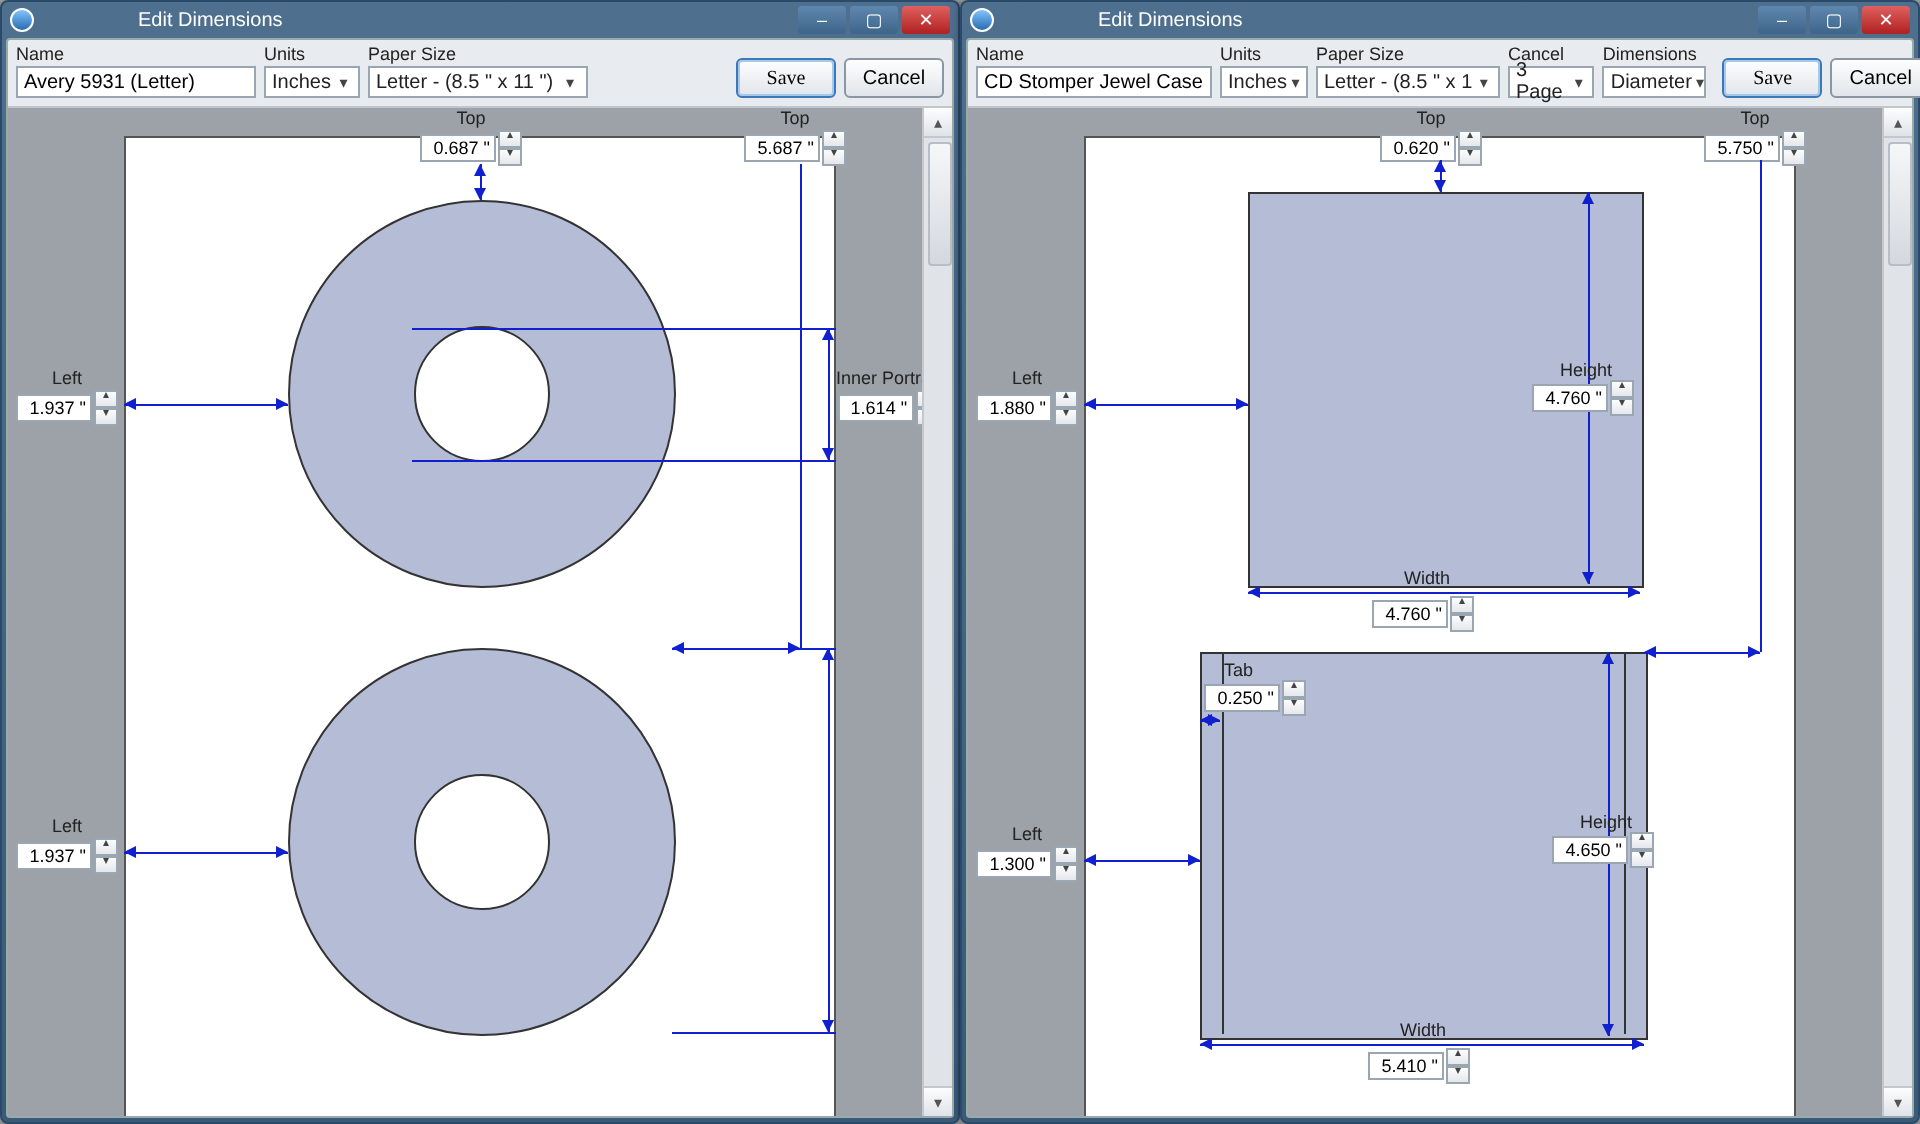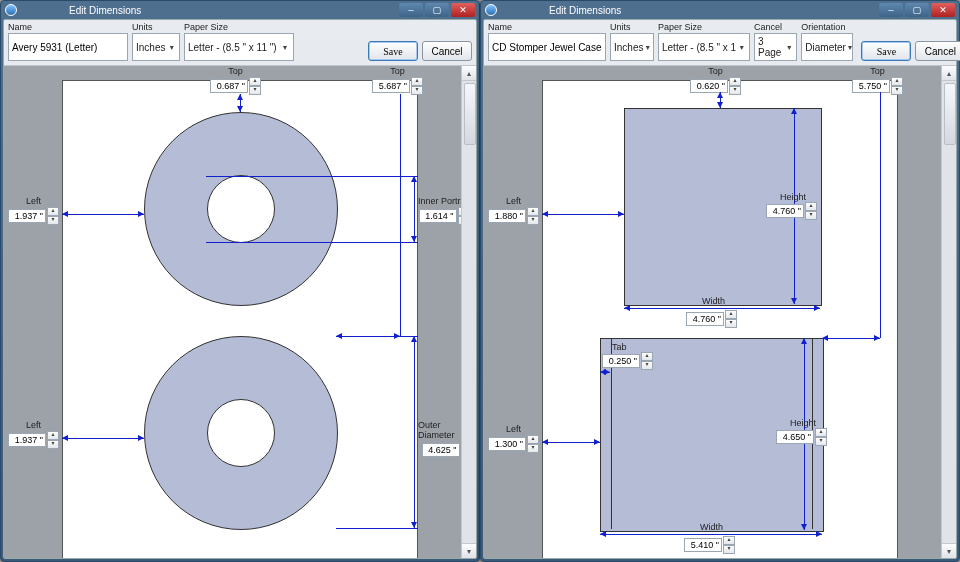--- a/index.html
+++ b/index.html
@@ -82,21 +82,21 @@
     border-bottom: 1px solid #c0c6cc;
   }
   .field {
     display: flex;
     flex-direction: column;
     font-size: 9px;
     color: #222;
   }
   .field label { margin-bottom: 1px; }
   input.textbox, .combo {
-    height: 28px;
+    height: 16px;
     border: 1px solid #9aa6b2;
     background: #fff;
     font-size: 10px;
     padding: 0 3px;
     box-sizing: border-box;
   }
   .combo {
     display: flex;
     align-items: center;
     justify-content: space-between;
@@ -375,30 +375,20 @@
               <div class="spin">
                 <span>▴</span>
                 <span>▾</span>
               </div>
             </div>
       </div>
       <div class="hline" style="left:202px; top:110px; width:212px"></div>
       <div class="hline" style="left:202px; top:176px; width:212px"></div>
       <div class="varrow" style="left:410px; top:110px; height:66px"></div>
 
-      <div class="dimgroup" style="left:414px; top:354px">
-        <div class="lbl">Outer Diameter</div>
-        <div class="dimval">
-              <input value="4.625 &quot;" style="">
-              <div class="spin">
-                <span>▴</span>
-                <span>▾</span>
-              </div>
-            </div>
-      </div>
       <div class="hline" style="left:332px; top:270px; width:82px"></div>
       <div class="hline" style="left:332px; top:462px; width:82px"></div>
       <div class="varrow" style="left:410px; top:270px; height:192px"></div>
 
       <div class="scrollbar-v">
         <div class="sb-btn">▴</div>
         <div class="thumb"></div>
         <div class="sb-btn bot">▾</div>
       </div>
     </div>
@@ -436,21 +426,21 @@
         </div>
       </div>
       <div class="field" style="width:44px">
         <label>Cancel</label>
         <div class="combo">
           <span>3 Page</span>
           <span class="arrow">▾</span>
         </div>
       </div>
       <div class="field" style="width:52px">
-        <label>Orientation</label>
+        <label>Dimensions</label>
         <div class="combo">
           <span>Diameter</span>
           <span class="arrow">▾</span>
         </div>
       </div>
       <div class="spacer"></div>
       <div class="btn primary">
             <span>Save</span>
           </div>
       <div class="btn">

